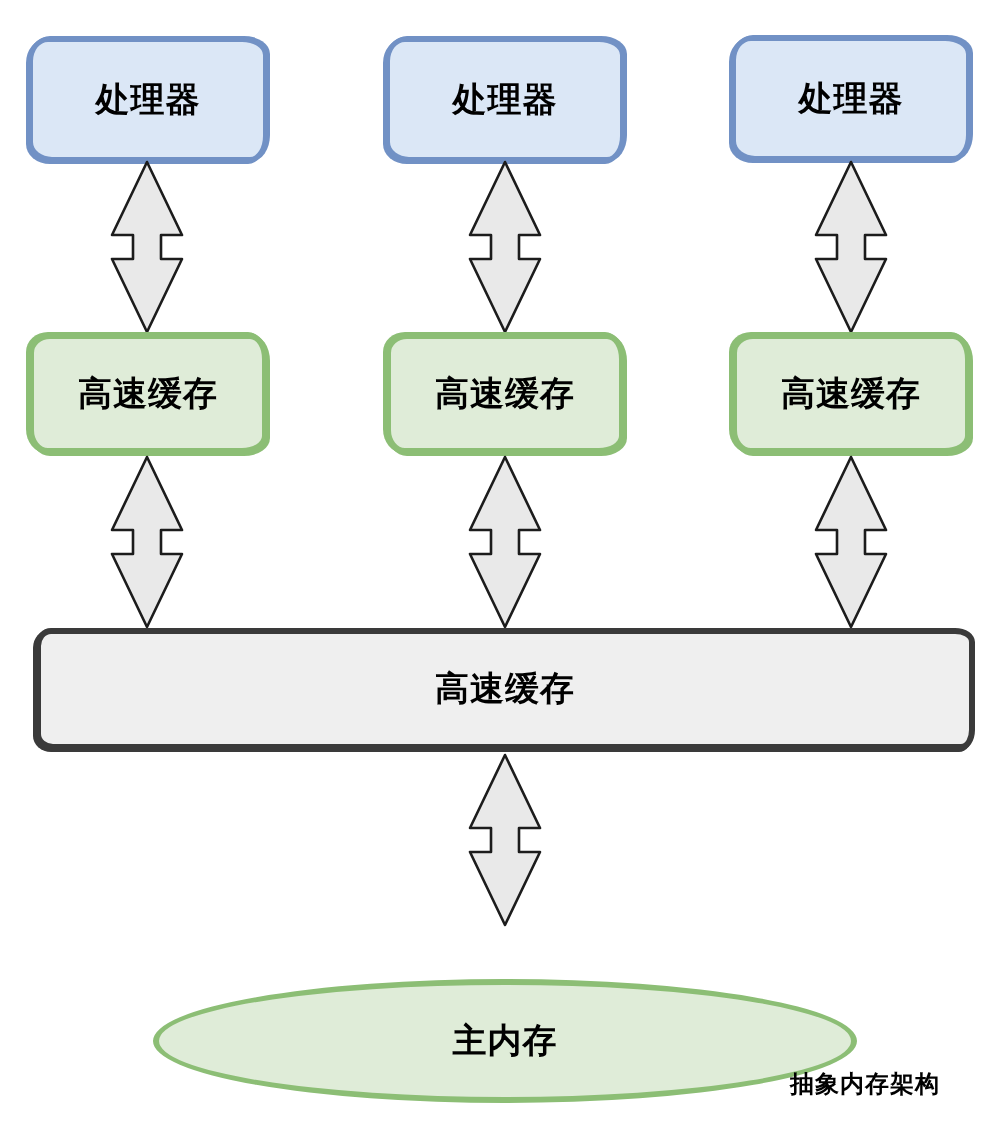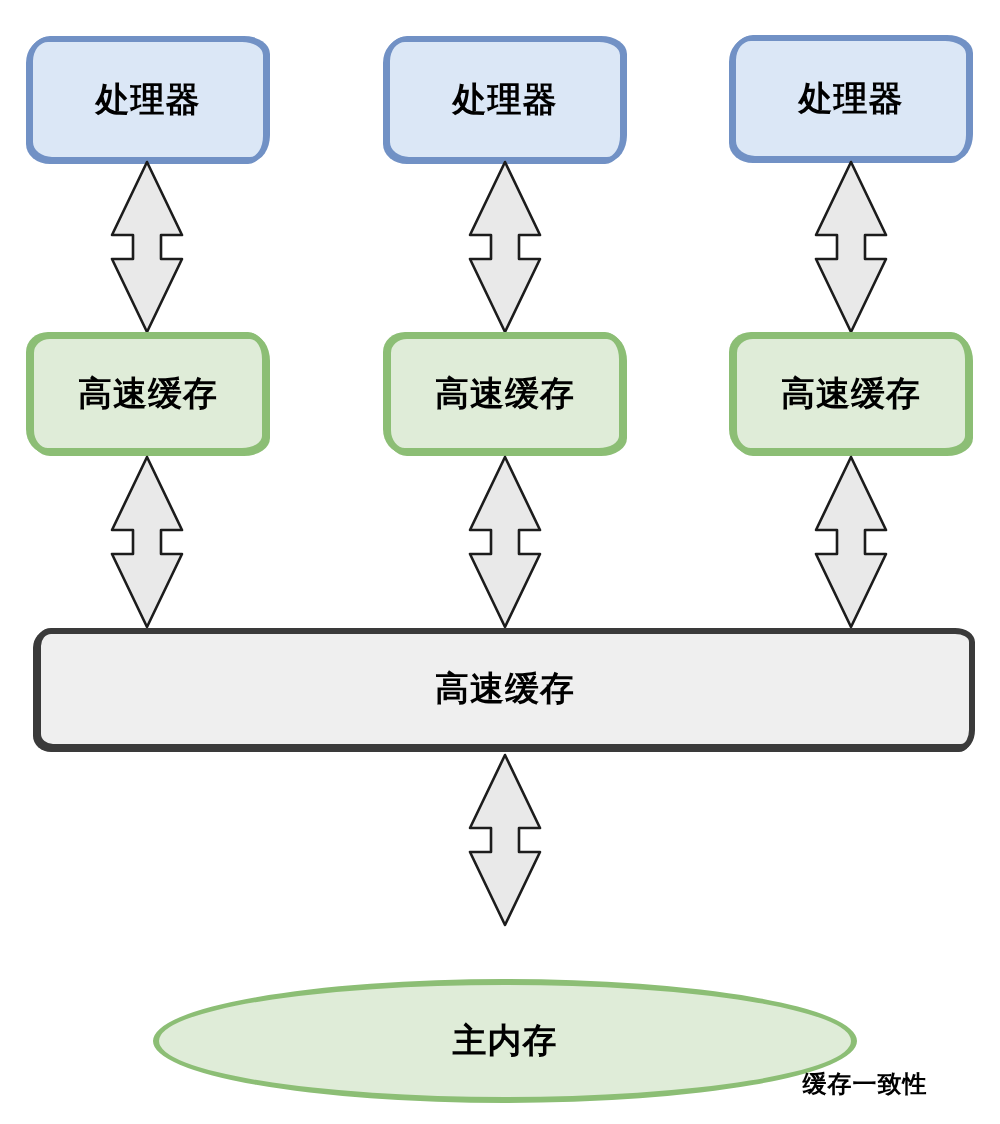--- a/index.html
+++ b/index.html
@@ -122,15 +122,15 @@
   <div class="arrow" style="left:468px; top:753px;">
     <svg viewBox="0 0 74 174">
         <polygon points="37,2 72,75 51,75 51,99 72,99 37,172 2,99 23,99 23,75 2,75" fill="var(--arrow_fill)" stroke="var(--arrow_border)" stroke-width="2.6" stroke-linejoin="round"></polygon>
       </svg>
   </div>
 
   <div class="node ellipse">
     <span>主内存</span>
   </div>
 
-  <div class="caption">缓存一致性</div>
+  <div class="caption">抽象内存架构</div>
 
 </div>
 
 </body></html>

